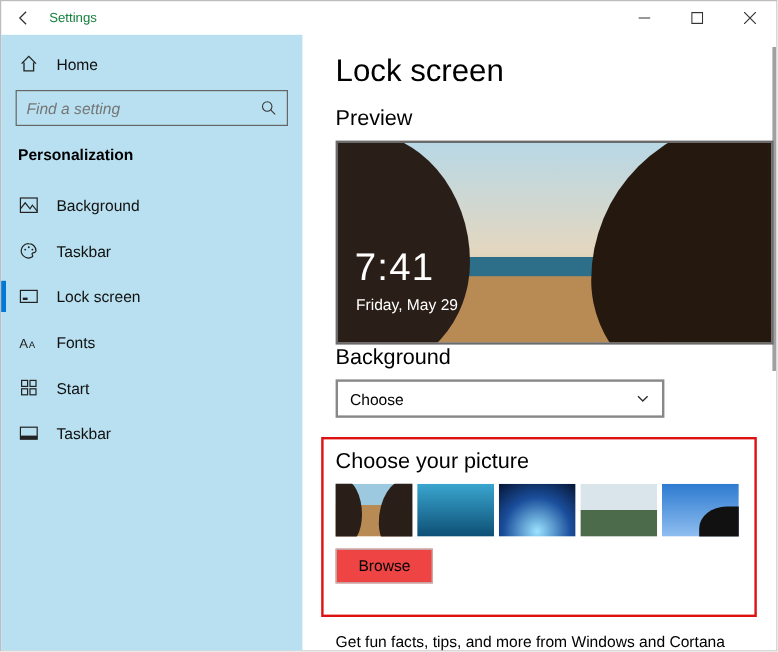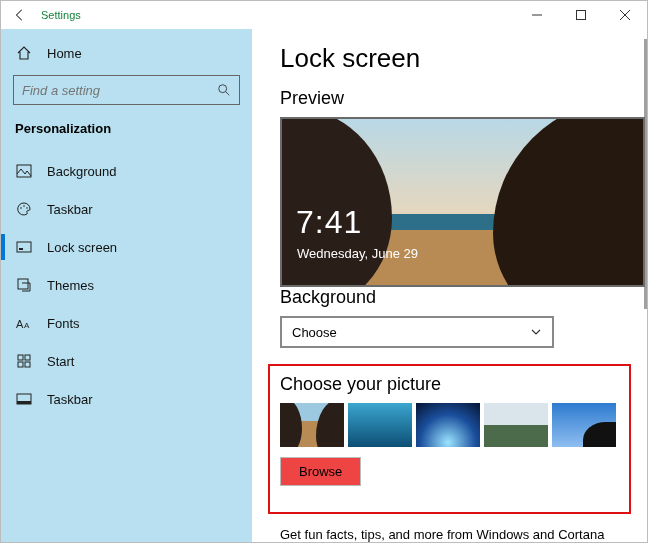--- a/index.html
+++ b/index.html
@@ -128,29 +128,20 @@
             <svg width="16" height="16" viewBox="0 0 16 16">
                 <rect x="1" y="3" width="14" height="10" stroke="#222" fill="none"></rect>
                 <rect x="3" y="9" width="4" height="2" fill="#222"></rect>
               </svg>
           </span>
           <span>Lock screen</span>
         </div>
         <div class="sidebar-row">
           <span class="icon">
             <svg width="16" height="16" viewBox="0 0 16 16">
-                <rect x="2" y="2" width="10" height="10" stroke="#222" fill="none"></rect>
-                <path d="M6 6 L14 6 L14 14 L6 14" stroke="#222" fill="none"></path>
-              </svg>
-          </span>
-          <span>Themes</span>
-        </div>
-        <div class="sidebar-row">
-          <span class="icon">
-            <svg width="16" height="16" viewBox="0 0 16 16">
                 <text x="0" y="13" font-size="11" fill="#222">A</text>
                 <text x="8" y="13" font-size="8" fill="#222">A</text>
               </svg>
           </span>
           <span>Fonts</span>
         </div>
         <div class="sidebar-row">
           <span class="icon">
             <svg width="16" height="16" viewBox="0 0 16 16">
                 <rect x="2" y="2" width="5" height="5" stroke="#222" fill="none"></rect>
@@ -178,21 +169,21 @@
       <h1>Lock screen</h1>
       <h2>Preview</h2>
 
       <div class="preview">
         <div class="sky"></div>
           <div class="sea"></div>
           <div class="sand"></div>
           <div class="cave-l"></div>
           <div class="cave-r"></div>
         <div class="time">7:41</div>
-        <div class="date">Wednesday, June 29</div>
+        <div class="date">Friday, May 29</div>
       </div>
 
       <h2>Background</h2>
       <div class="dropdown">
         <span>Choose</span>
         <span>
           <svg width="12" height="12" viewBox="0 0 12 12">
               <path d="M2 4 L6 8 L10 4" stroke="#333" fill="none" stroke-width="1.2"></path>
             </svg>
         </span>

